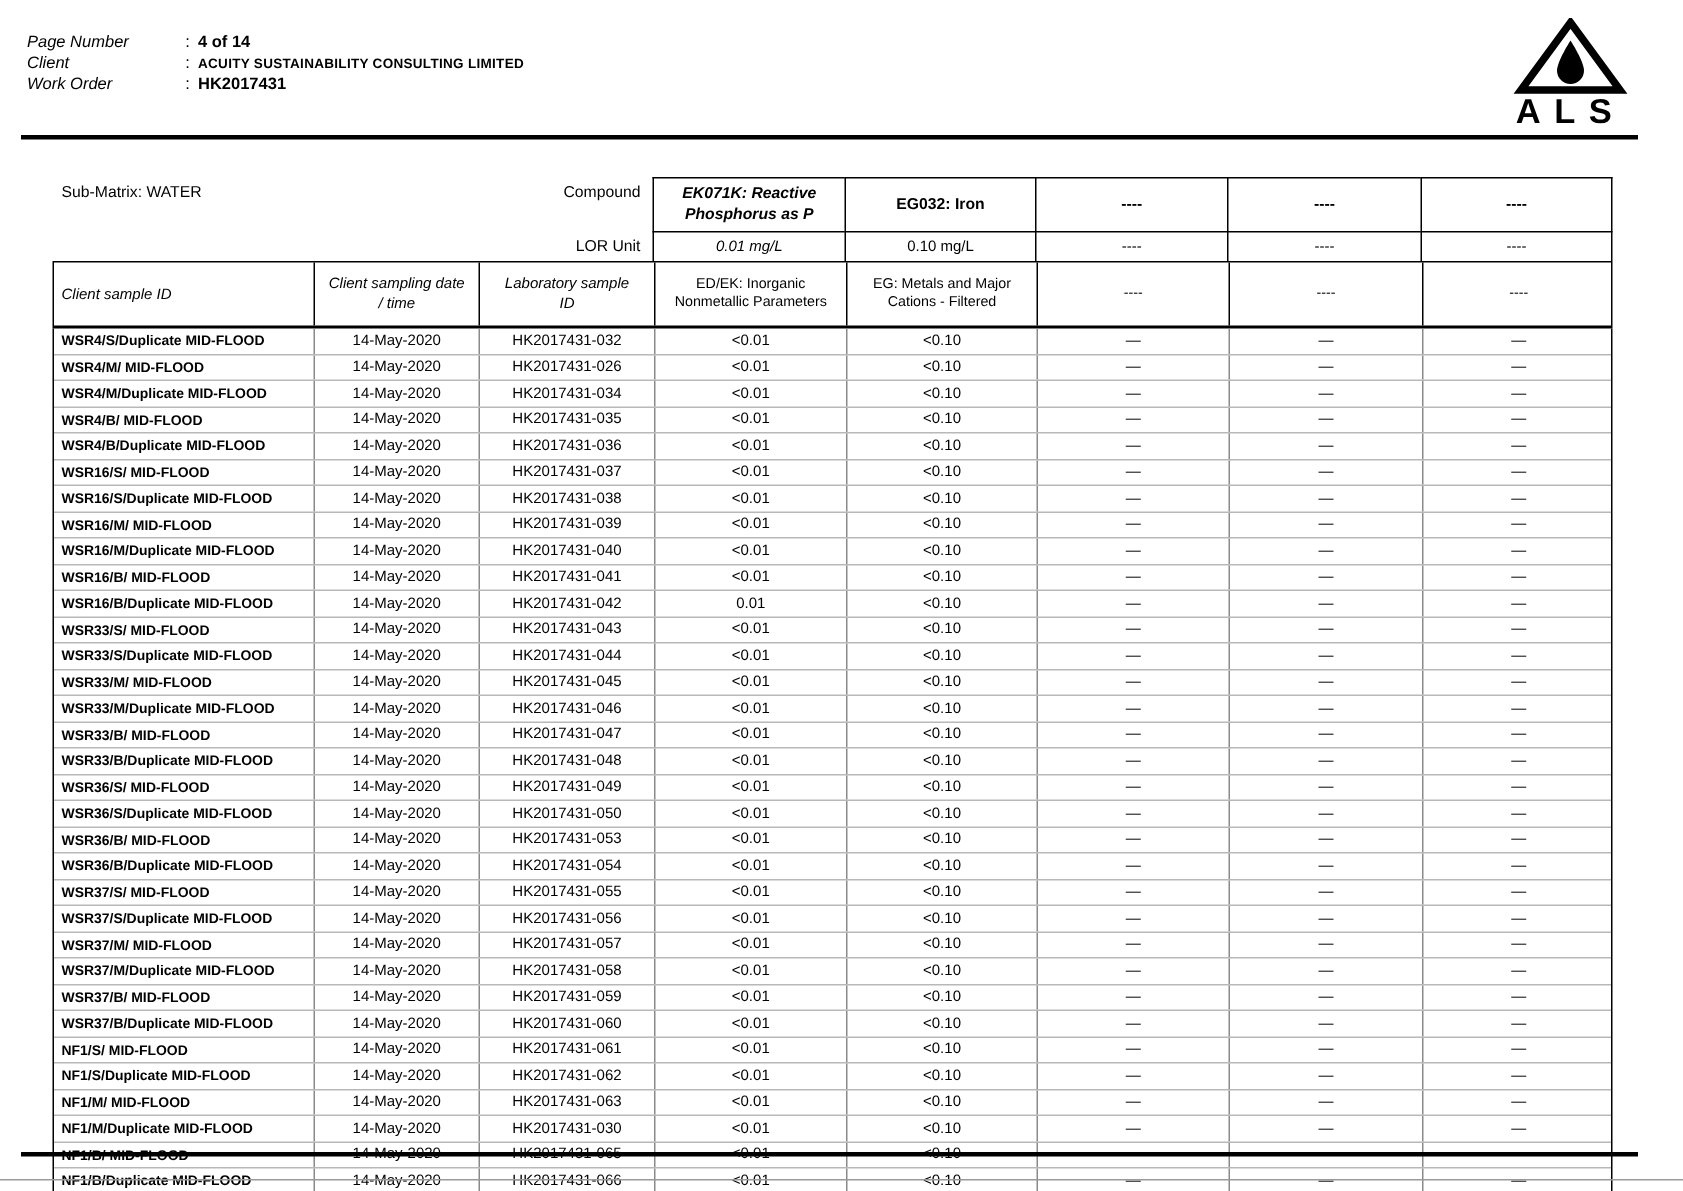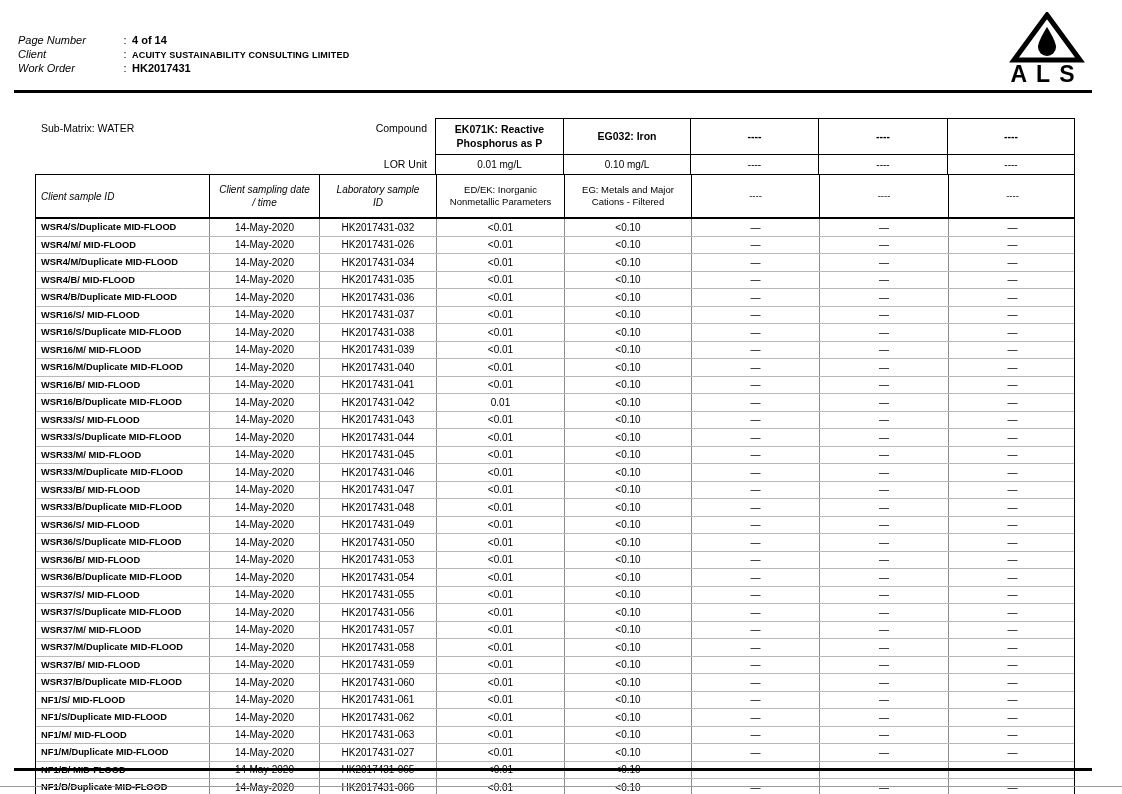--- a/index.html
+++ b/index.html
@@ -1,20 +1,20 @@
 <!DOCTYPE html>
 <html><head>
 <meta charset="utf-8">
 <style>
   html,body { margin:0; padding:0; background:#fff; }
   body { font-family:"Liberation Sans", sans-serif; color:#000; }
   .page { position:relative; width:1122px; height:794px; background:#fff; overflow:hidden; }
 
   
-  .header-block { position:absolute; left:18px; top:34px; }
+  .header-block { position:absolute; left:18px; top:22px; }
   .hfield { display:grid; grid-template-columns:100px 14px auto; font-size:11px; margin-bottom:2px; align-items:baseline; }
   .hlabel { font-style:italic; }
   .hsep { text-align:center; }
   .hvalue { font-weight:bold; }
   .hvalue.small { font-size:9px; letter-spacing:.2px; }
 
   .top-rule { position:absolute; left:14px; top:90px; width:1078px; height:3px; background:#000; }
 
   .logo { position:absolute; right:34px; top:12px;text-align:right; }
 
@@ -26,21 +26,21 @@
   .top-left-row1 { display:flex; justify-content:space-between; align-items:flex-start; padding:4px 8px 0 6px; }
   .sub-matrix { font-size:10.5px; }
   .sub-matrix b { font-weight:normal; }
   .compound-label, .lor-label { font-size:10.5px; }
   .top-left-row2 { display:flex; justify-content:flex-end; align-items:center; height:20px; padding-right:8px; }
 
   .comp-cell { border-top:1.5px solid #000; border-left:1px solid #000; display:flex; align-items:center; justify-content:center;
                text-align:center; font-weight:bold; font-size:10.5px; line-height:1.25; white-space:pre-line; padding:1px 4px; }
   .lor-cell  { border-top:1px solid #000; border-left:1px solid #000; display:flex; align-items:center; justify-content:center;
                font-size:10px; }
-  .comp-cell.first, .lor-cell.first { border-left:1.5px solid #000; }
+  .comp-cell.first, .lor-cell.first { border-left:1.5px solid #000;font-style:italic; }
   .comp-cell.last,  .lor-cell.last  { border-right:1.5px solid #000; }
 
   .grid8 { display:grid; grid-template-columns:173px 110px 117px 128px 127px 128px 129px 128px; }
 
   .header-row { border-top:1.5px solid #000; border-bottom:2px solid #000; border-left:1.5px solid #000; border-right:1.5px solid #000;
                 height:42px; }
   .header-cell { border-left:1px solid #000; display:flex; align-items:center; justify-content:center; text-align:center;
                  font-style:italic; line-height:1.3; white-space:pre-line; padding:1px 3px; }
   .header-cell:first-child { border-left:none; justify-content:flex-start; text-align:left; padding-left:5px; }
   .header-cell.method { font-style:normal; font-size:9.5px; }
@@ -432,21 +432,21 @@
           <div class="cell c-lab">HK2017431-063</div>
           <div class="cell c-val">&lt;0.01</div>
           <div class="cell c-val">&lt;0.10</div>
           <div class="cell c-dash">—</div>
           <div class="cell c-dash">—</div>
           <div class="cell c-dash">—</div>
         </div>
         <div class="grid8 body-row">
           <div class="cell c-sample">NF1/M/Duplicate MID-FLOOD</div>
           <div class="cell c-date">14-May-2020</div>
-          <div class="cell c-lab">HK2017431-027</div>
+          <div class="cell c-lab">HK2017431-030</div>
           <div class="cell c-val">&lt;0.01</div>
           <div class="cell c-val">&lt;0.10</div>
           <div class="cell c-dash">—</div>
           <div class="cell c-dash">—</div>
           <div class="cell c-dash">—</div>
         </div>
         <div class="grid8 body-row">
           <div class="cell c-sample">NF1/B/ MID-FLOOD</div>
           <div class="cell c-date">14-May-2020</div>
           <div class="cell c-lab">HK2017431-065</div>

